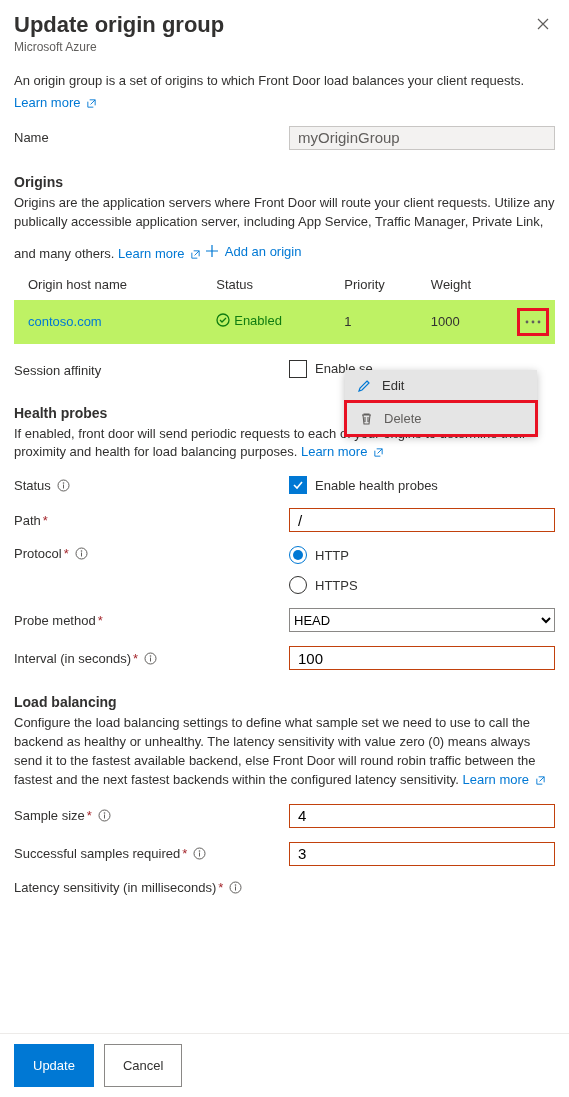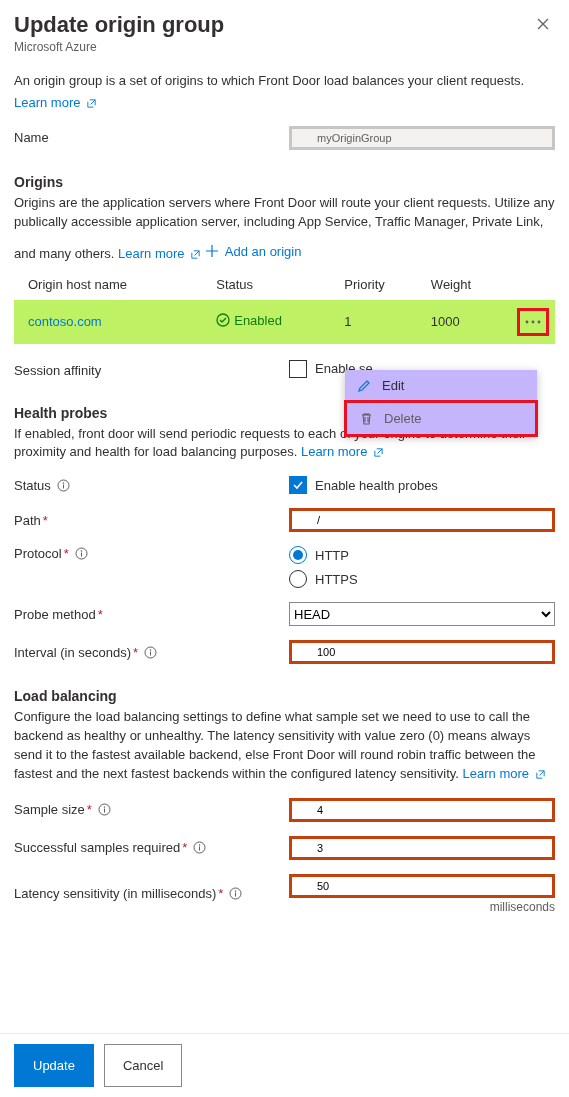--- a/index.html
+++ b/index.html
@@ -19,50 +19,50 @@
   h1 { font-size: 22px; font-weight: 600; margin: 0 0 2px 0; color:#323130; }
   .subbrand { font-size: 12px; color:#605e5c; }
   .close-btn { position:absolute; top:4px; right:4px; cursor:pointer; color:#605e5c; }
   .section-desc { font-size: 13px; color:#323130; line-height:1.45; margin-bottom:4px;}
   .learn-more { color:#0078d4; text-decoration: none; }
   .learn-more svg { vertical-align: -2px; margin-left:2px;}
   .field-row { display:flex; align-items:center; margin-top:16px;}
   .field-label-col { width: 275px; font-size:13px; color:#323130; display:flex; align-items:center;}
   .field-input-col { flex:1; }
   input[type=text].tb {
-    width: 100%; height: 24px; border:3px solid #c2410c; padding:2px 25px;
-    font-size:11px; font-family:inherit;
+    width: 100%; height: 24px; border:1px solid #c2410c; padding:2px 8px;
+    font-size:15px; font-family:inherit;
   }
   input[type=text].tb[readonly] { background:#f3f2f1; color:#605e5c; border-color:#c8c6c4;}
   .sect-title { font-size:14px; font-weight:600; margin-top:24px; margin-bottom:4px; }
   .add-origin { display:inline-flex; align-items:center; color:#0078d4; cursor:pointer; margin-top:12px; margin-bottom:10px; font-size:13px;}
   .add-origin svg { margin-right:6px; }
   table.origins { width:100%; border-collapse:collapse; font-size:13px; }
   table.origins th { text-align:left; font-weight:400; color:#323130; padding:8px 6px; }
   table.origins td { padding:8px 6px; }
   table.origins tbody tr { background:#bef264; }
   .host-link { color:#0078d4; }
   .status-enabled { color:#107c10; display:inline-flex; align-items:center; }
   .status-enabled svg { margin-right:4px; }
   .ellipsis-cell { text-align:right; position:relative; }
   .ellipsis-btn { cursor:pointer; color:#605e5c; display:inline-flex; padding:2px;}
   .red-box { border:3px solid #e81123; padding:2px; display:inline-flex; }
   .ctx-menu {
     position:absolute; left:345px; top:370px; width:192px;
-    background:#c4b5fd; box-shadow:0 2px 8px rgba(0,0,0,0.25); z-index:10;
+    background:#e5e5e5; box-shadow:0 2px 8px rgba(0,0,0,0.25); z-index:10;
   }
   .ctx-item { display:flex; align-items:center; padding:8px 12px; font-size:13px; cursor:pointer; color:#323130;}
   .ctx-item svg { margin-right:10px; }
   .ctx-item.edit svg { stroke:#0078d4; }
   .ctx-item.delete { color:#605e5c; }
   .ctx-item.delete.red-framed { border:3px solid #e81123; margin:-1px;}
   .checkbox { display:inline-flex; align-items:center; }
   .chk { width:18px; height:18px; border:1px solid #323130; margin-right:8px; display:inline-flex; align-items:center; justify-content:center;}
   .chk.checked { background:#0078d4; border-color:#0078d4; color:#fff; }
-  .radio-group { display:flex; flex-direction:column; gap:6px; }
+  .radio-group { display:flex; flex-direction:column; gap:12px; }
   .radio { display:inline-flex; align-items:center; cursor:pointer;}
   .radio-outer { width:18px; height:18px; border:1px solid #323130; border-radius:50%; margin-right:8px; display:flex; align-items:center; justify-content:center;}
   .radio-outer.sel { border-color:#0078d4; }
   .radio-inner { width:10px; height:10px; border-radius:50%; background:#0078d4; }
   select.tb { width:100%; height:24px; border:1px solid #8a8886; font-size:13px; font-family:inherit; background:#fff;}
   .req { color:#a4262c; margin-left:2px; }
   .info-icon { margin-left:6px; color:#605e5c; display:inline-flex; }
   .unit-right { text-align:right; font-size:12px; color:#605e5c; margin-top:2px;}
   .footer {
     position:absolute; left:0; right:0; bottom:0;
@@ -320,24 +320,20 @@
         <span>Latency sensitivity (in milliseconds)</span>
           <span class="req">*</span>
         <span class="info-icon">
             <svg width="13" height="13" viewBox="0 0 13 13">
               <circle cx="6.5" cy="6.5" r="5.5" fill="none" stroke="#605e5c"></circle>
               <circle cx="6.5" cy="4" r="0.8" fill="#605e5c"></circle>
               <rect x="6" y="5.5" width="1" height="4" fill="#605e5c"></rect>
             </svg>
           </span>
       </div>
-      <div class="field-input-col">
-        <input type="text" class="tb" value="50" style="">
-        <div class="unit-right">milliseconds</div>
-      </div>
     </div>
   </div>
 
 </div>
 
 <div class="ctx-menu">
   <div class="ctx-item edit">
     <svg width="15" height="15" viewBox="0 0 15 15">
         <path d="M2 13l1-3 7-7 2 2-7 7-3 1zM10 3l2 2" fill="none" stroke="#0078d4" stroke-width="1.2"></path>
       </svg>

